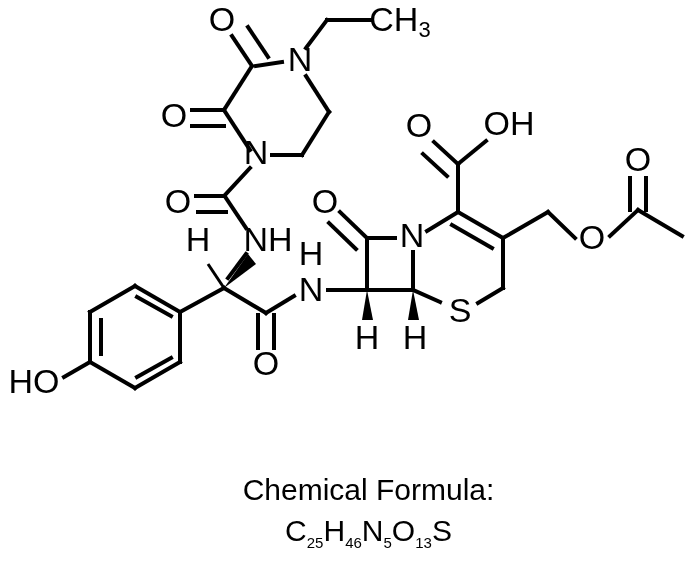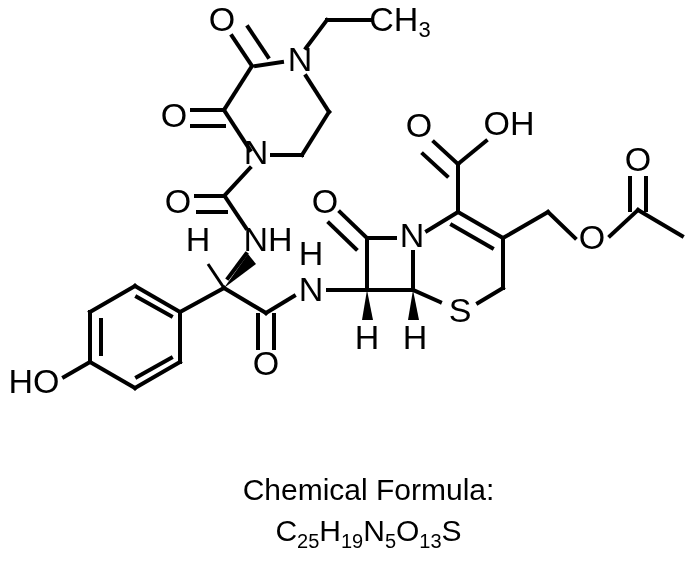--- a/index.html
+++ b/index.html
@@ -6,21 +6,21 @@
   body{width:687px;height:577px;overflow:hidden;
        font-family:"Liberation Sans",sans-serif;color:#000;}
   #sheet{position:relative;width:687px;height:577px;background:#fff;}
   #struct{position:absolute;left:0;top:0;width:687px;height:430px;}
   .atom{font-family:"Liberation Sans",sans-serif;font-size:34px;fill:#000;
         text-anchor:middle;dominant-baseline:middle;}
   .sub{font-family:"Liberation Sans",sans-serif;font-size:22px;fill:#000;}
   #caption{position:absolute;left:0;top:428px;width:687px;text-align:center;}
   .capline{font-family:"Liberation Sans",sans-serif;font-size:30px;
            line-height:41px;color:#000;white-space:pre;}
-  .capline sub{font-size:20px;line-height:0;}
+  .capline sub{font-size:15px;line-height:0;}
 </style>
 </head>
 <body>
 
 <div id="sheet">
 
   <svg id="struct" viewBox="0 0 687 430">
     <g stroke="#000" stroke-width="4" fill="none" stroke-linecap="square">
 
       <path d="M282,62 L256,66"></path>
@@ -153,18 +153,18 @@
       <text class="atom" x="509" y="126">OH</text>
 
       <text class="atom" x="592" y="240">O</text>
       <text class="atom" x="638" y="162">O</text>
     </g>
   </svg>
 
   <div id="caption">
     <div class="capline">
       <span>Chemical Formula:</span>
-      <span id="formula-value"><span>C</span><sub>25</sub><span>H</span><sub>19</sub><span>N</span><sub>5</sub><span>O</span><sub>13</sub><span>S</span></span>
+      <span id="formula-value"><span>C</span><sub>25</sub><span>H</span><sub>46</sub><span>N</span><sub>5</sub><span>O</span><sub>13</sub><span>S</span></span>
     </div>
 
   </div>
 
 </div>
 
 </body></html>

